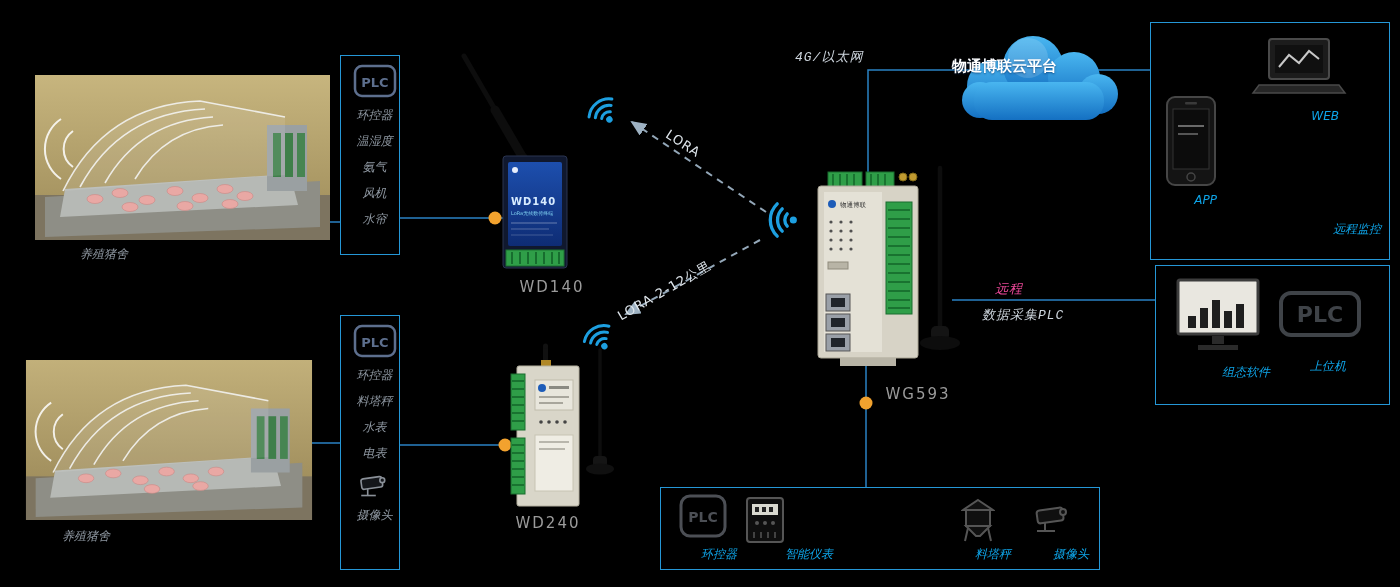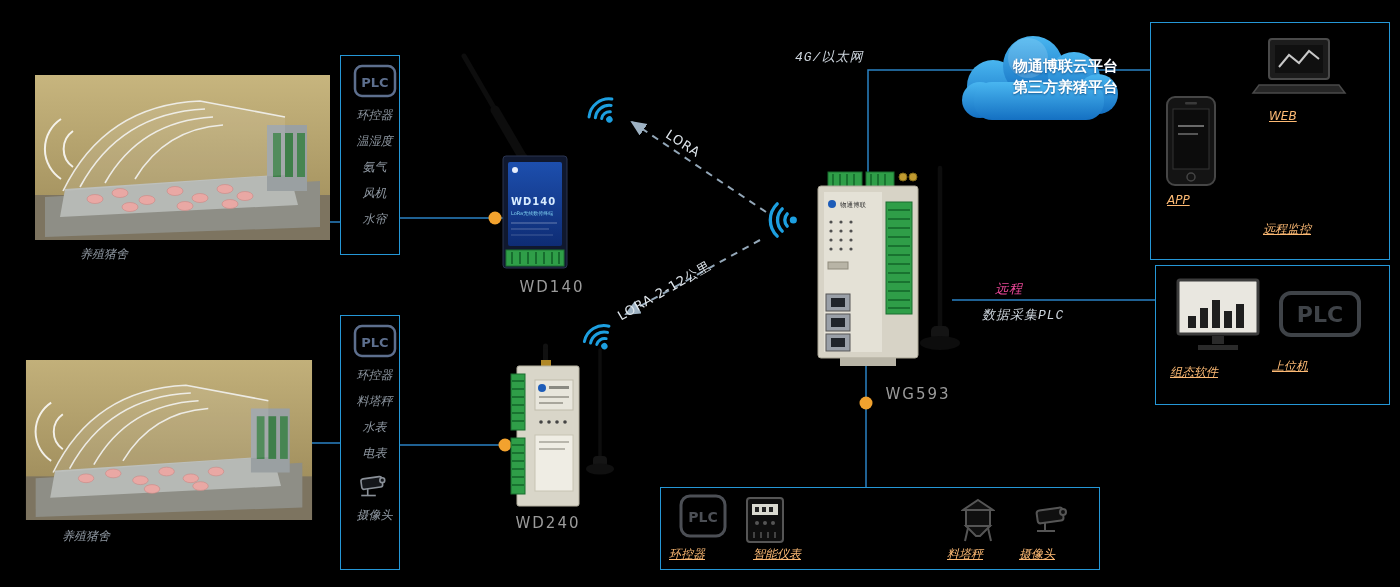--- a/index.html
+++ b/index.html
@@ -3,25 +3,25 @@
 <meta charset="utf-8">
 <style>
   html,body{margin:0;padding:0;background:#000;}
   .stage{position:relative;width:1400px;height:587px;background:#000;overflow:hidden;
          font-family:"DejaVu Sans",sans-serif;}
   .abs{position:absolute;}
   .bluebox{border:1px solid #2597d6;background:#000;box-sizing:border-box;padding-left:9px;}
   .scrawl{font-style:italic;color:#8f98a2;font-family:Liberation Mono, monospace;}
   .devcap{color:#9b9b9b;font-size:15px;letter-spacing:2px;text-align:center;}
   .linelabel{color:#dfe6ec;font-size:13px;letter-spacing:1px;white-space:nowrap;}
-  .cloudtext{color:#fff;font-weight:bold;font-size:15px;line-height:21px;text-align:right;
+  .cloudtext{color:#fff;font-weight:bold;font-size:15px;line-height:21px;text-align:left;
              text-shadow:0 1px 2px rgba(0,40,90,.6);}
   .vcol{display:flex;flex-direction:column;align-items:center;padding-top:8px;}
   .vitem{margin-top:9px;font-size:12px;white-space:nowrap;}
-  .boxlabel{font-size:12px;font-style:italic;color:#fdba74;text-align:left;white-space:nowrap;text-decoration:underline;}
+  .boxlabel{font-size:12px;font-style:italic;color:#0ea5e9;text-align:right;white-space:nowrap;}
 </style>
 </head>
 <body>
 
 <div class="stage">
 
   <svg class="abs" style="left:0;top:0" width="1400" height="587">
     <defs>
       <marker id="ah" markerWidth="9" markerHeight="8" refX="7" refY="3.5" orient="auto">
         <path d="M0,0 L8,3.5 L0,7 Z" fill="#9db1c2"></path>
@@ -343,21 +343,20 @@
       <circle cx="85" cy="38" r="30"></circle>
       <circle cx="126" cy="50" r="26"></circle>
       <circle cx="150" cy="66" r="20"></circle>
       <circle cx="32" cy="72" r="18"></circle>
       <rect x="26" y="54" width="130" height="38" rx="18"></rect>
     </g>
     <circle cx="80" cy="30" r="20" fill="#ffffff" opacity="0.15"></circle>
   </svg>
   <div class="abs cloudtext" style="left:952px;top:56px;width:166px">
     <div>物通博联云平台</div>
-    <div>第三方养猪平台</div>
   </div>
 
   <div class="abs bluebox" style="left:1150px;top:22px;width:240px;height:238px">
     <svg class="abs" style="left:100px;top:14px" width="96" height="62" viewBox="0 0 96 62">
       <rect x="18" y="2" width="60" height="40" rx="3" fill="#1c1c1c" stroke="#4a4a4a" stroke-width="2"></rect>
       <rect x="24" y="8" width="48" height="28" fill="#101010"></rect>
       <polyline points="28,30 38,18 48,26 58,14 68,22" fill="none" stroke="#c8c8c8" stroke-width="2"></polyline>
       <polygon points="8,48 88,48 94,56 2,56" fill="#262626" stroke="#4a4a4a" stroke-width="1.5"></polygon>
     </svg>
     <svg class="abs" style="left:14px;top:72px" width="52" height="92" viewBox="0 0 52 92">

